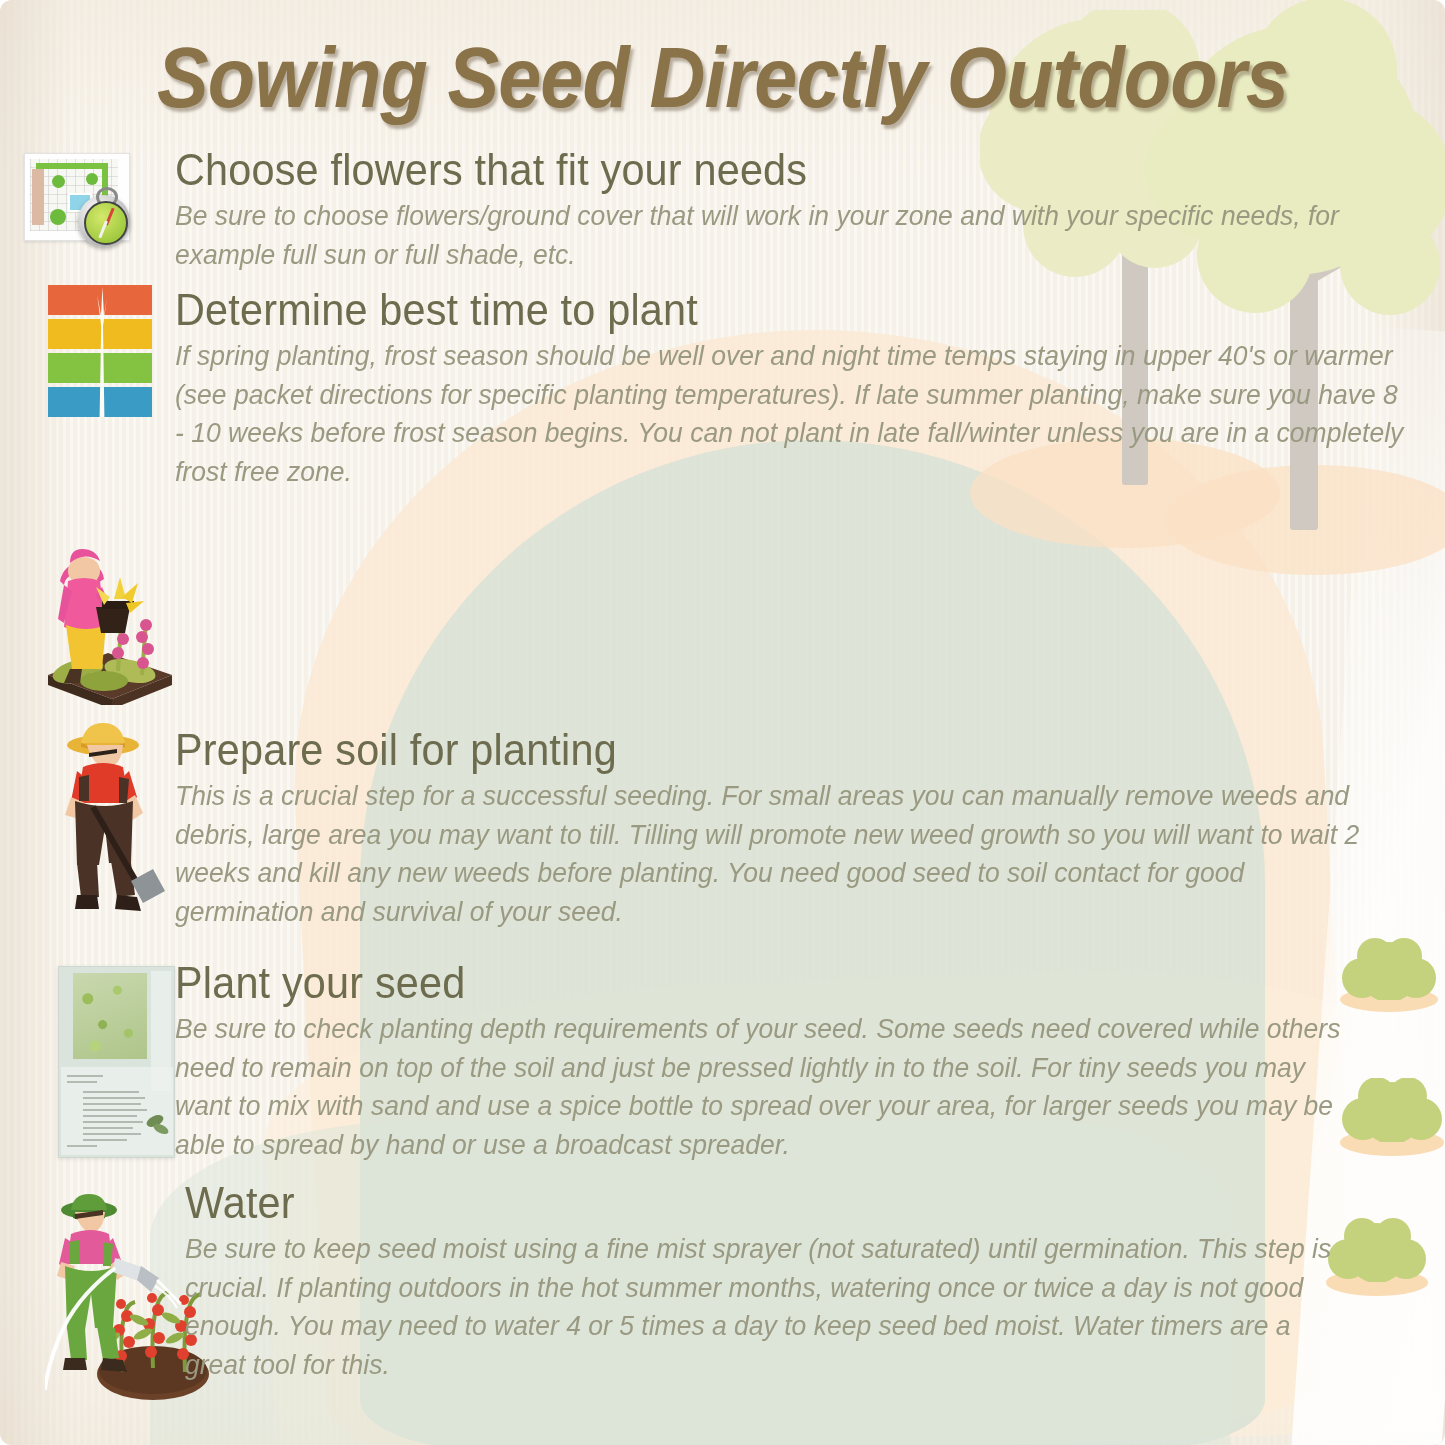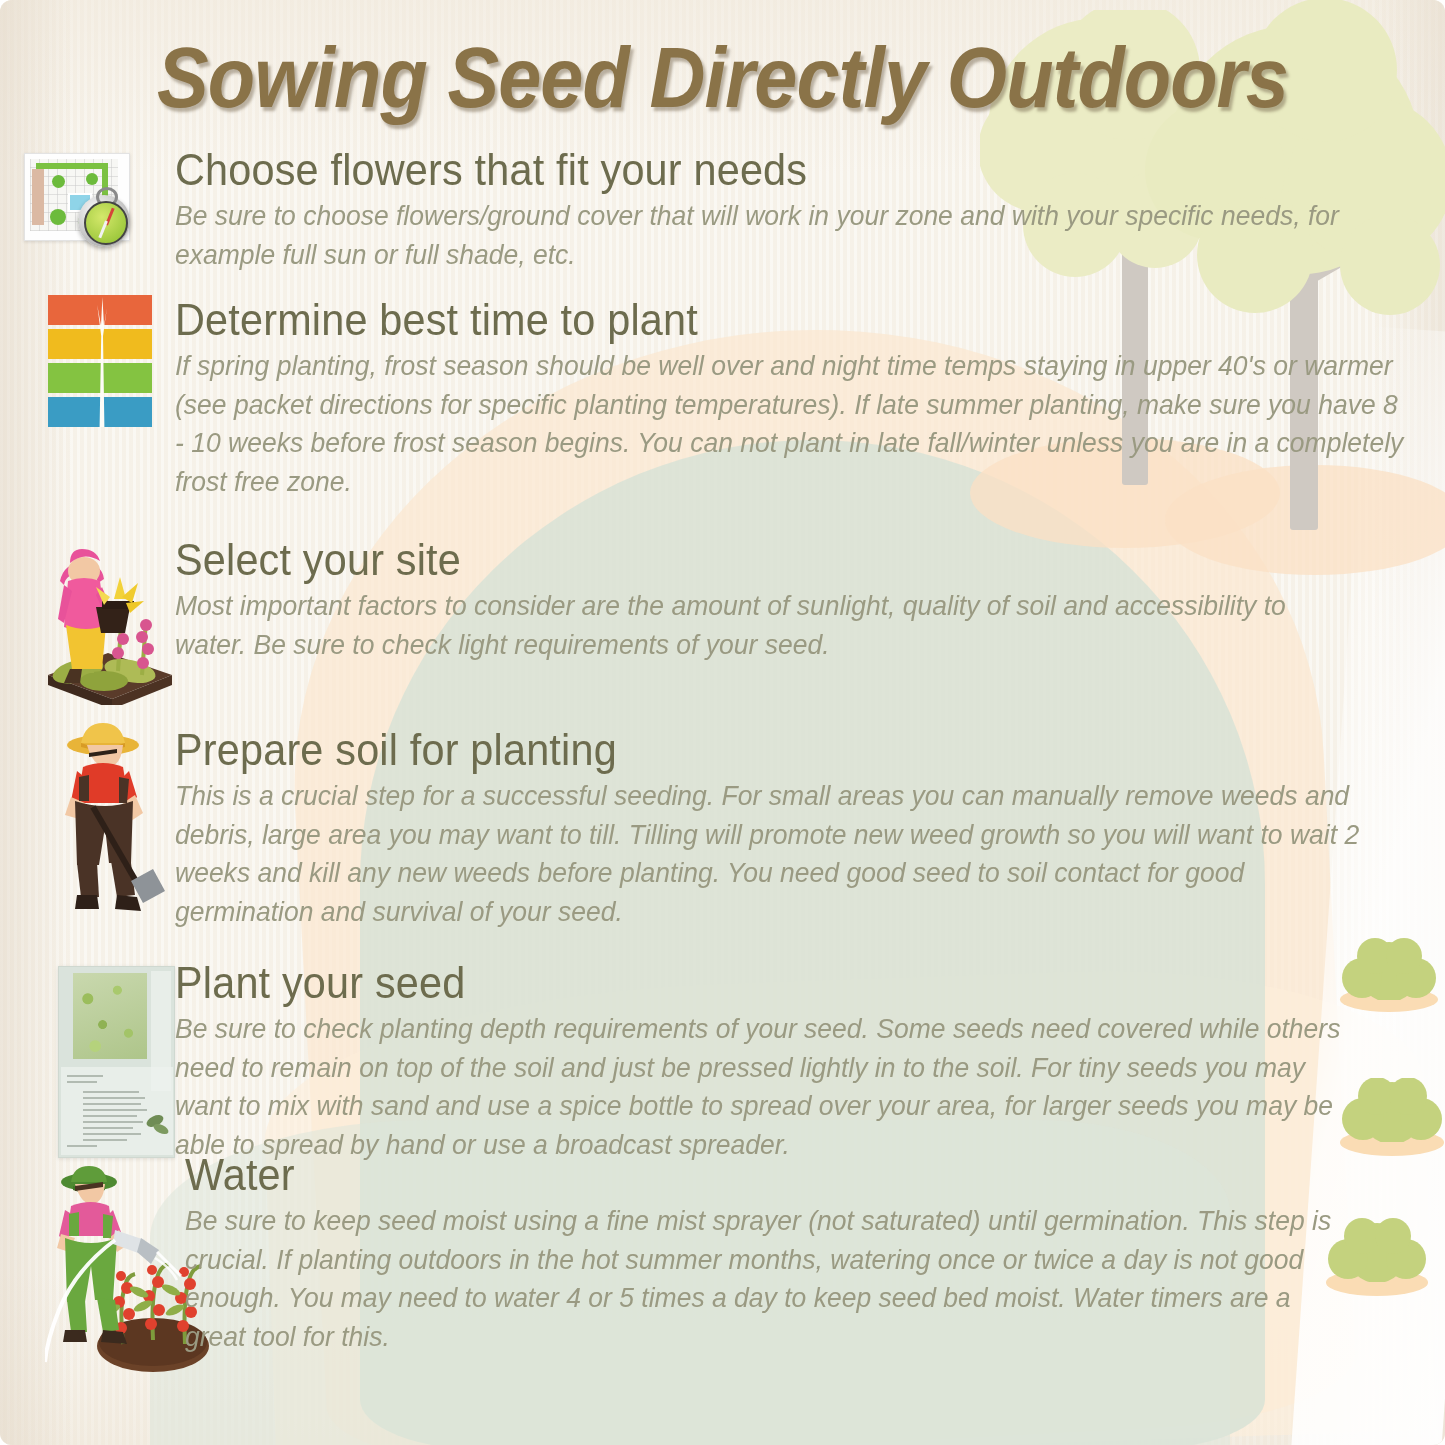--- a/index.html
+++ b/index.html
@@ -348,21 +348,21 @@
           <div class="compass-needle w"></div>
         </div>
       </div>
     </div>
     <div class="sec-text" style="left:155px; top:2px; width:1250px;">
       <div class="sec-heading">Choose flowers that fit your needs</div>
       <div class="sec-body" style="width:1330px;">Be sure to choose flowers/ground cover  that will work in your zone and with your specific needs, for example full sun or full shade, etc.</div>
     </div>
   </div>
 
-  <div class="section" style="top:295px;">
+  <div class="section" style="top:285px;">
     <div class="sec-icon icon-art" style="left:28px; width:110px; height:140px;">
       <div class="season-band s1"></div>
       <div class="season-band s2"></div>
       <div class="season-band s3"></div>
       <div class="season-band s4"></div>
       <div class="season-tree"></div>
     </div>
     <div class="sec-text" style="left:155px; top:2px; width:1250px;">
       <div class="sec-heading">Determine best time to plant</div>
       <div class="sec-body" style="width:1325px;">If spring planting, frost season should be well over and  night time temps staying in upper 40's or warmer (see packet directions for specific planting temperatures). If late summer planting, make sure you have 8 - 10 weeks before frost season begins. You can not plant in late fall/winter unless you are in a completely frost free zone.</div>
@@ -409,24 +409,20 @@
         <path d="M40 144 l-6 14 16 0 2 -14 z" fill="#4a3322"></path>
 
         <path d="M66 82 l34 0 -5 26 -24 0 z" fill="#332218"></path>
         <path d="M72 76 l32 0 0 8 -32 0 z" fill="#2b1c14"></path>
 
         <path d="M84 74 l6 -22 6 22 z" fill="#f2d23a"></path>
         <path d="M92 72 l16 -14 -6 20 z" fill="#f0cb2e"></path>
         <path d="M80 72 l-14 -10 8 18 z" fill="#f4da52"></path>
         <path d="M96 78 l18 -2 -14 12 z" fill="#eec727"></path>
       </svg>
-    </div>
-    <div class="sec-text" style="left:155px; top:12px; width:1250px;">
-      <div class="sec-heading">Select your site</div>
-      <div class="sec-body" style="width:1230px;">Most important factors to consider are the amount of sunlight, quality of soil and accessibility to water. Be sure to check light  requirements of your seed.</div>
     </div>
   </div>
 
   <div class="section" style="top:715px;">
     <div class="sec-icon icon-art" style="left:25px; width:150px; height:200px;">
       <svg width="150" height="200">
 
         <ellipse cx="58" cy="30" rx="36" ry="10" fill="#e8b438"></ellipse>
         <path d="M36 28 q4 -20 22 -20 q18 0 22 20 z" fill="#f0c44a"></path>
         <path d="M36 28 q22 8 44 0 l0 4 q-22 7 -44 0 z" fill="#d89b25"></path>
@@ -483,21 +479,21 @@
           <ellipse cx="22" cy="22" rx="8" ry="4" fill="#7d9a60" transform="rotate(25 22 22)"></ellipse>
         </svg>
       </div>
     </div>
     <div class="sec-text" style="left:155px; top:2px; width:1250px;">
       <div class="sec-heading">Plant your seed</div>
       <div class="sec-body" style="width:1280px;">Be sure to check planting depth requirements of  your seed.  Some seeds need covered while others need to remain on top of the soil and just be pressed lightly in to the  soil. For tiny seeds you may want to mix with sand and use a spice bottle to spread over your area, for larger seeds you may be able to spread by hand or use a broadcast spreader.</div>
     </div>
   </div>
 
-  <div class="section" style="top:1152px;">
+  <div class="section" style="top:1180px;">
     <div class="sec-icon icon-art" style="left:25px; top:8px; width:160px; height:225px;">
       <svg width="165" height="230">
 
         <ellipse cx="108" cy="186" rx="56" ry="26" fill="#6b4228"></ellipse>
         <ellipse cx="108" cy="182" rx="54" ry="24" fill="#5c3721"></ellipse>
 
         <path d="M78 184 q-4 -40 2 -58 q2 -10 10 -12" stroke="#7e9b3c" stroke-width="4" fill="none"></path>
         <path d="M108 180 q-2 -44 4 -62 q3 -12 12 -14" stroke="#7e9b3c" stroke-width="4" fill="none"></path>
         <path d="M140 184 q-2 -46 4 -64 q3 -12 12 -14" stroke="#7e9b3c" stroke-width="4" fill="none"></path>
         <g fill="#e0412e">

